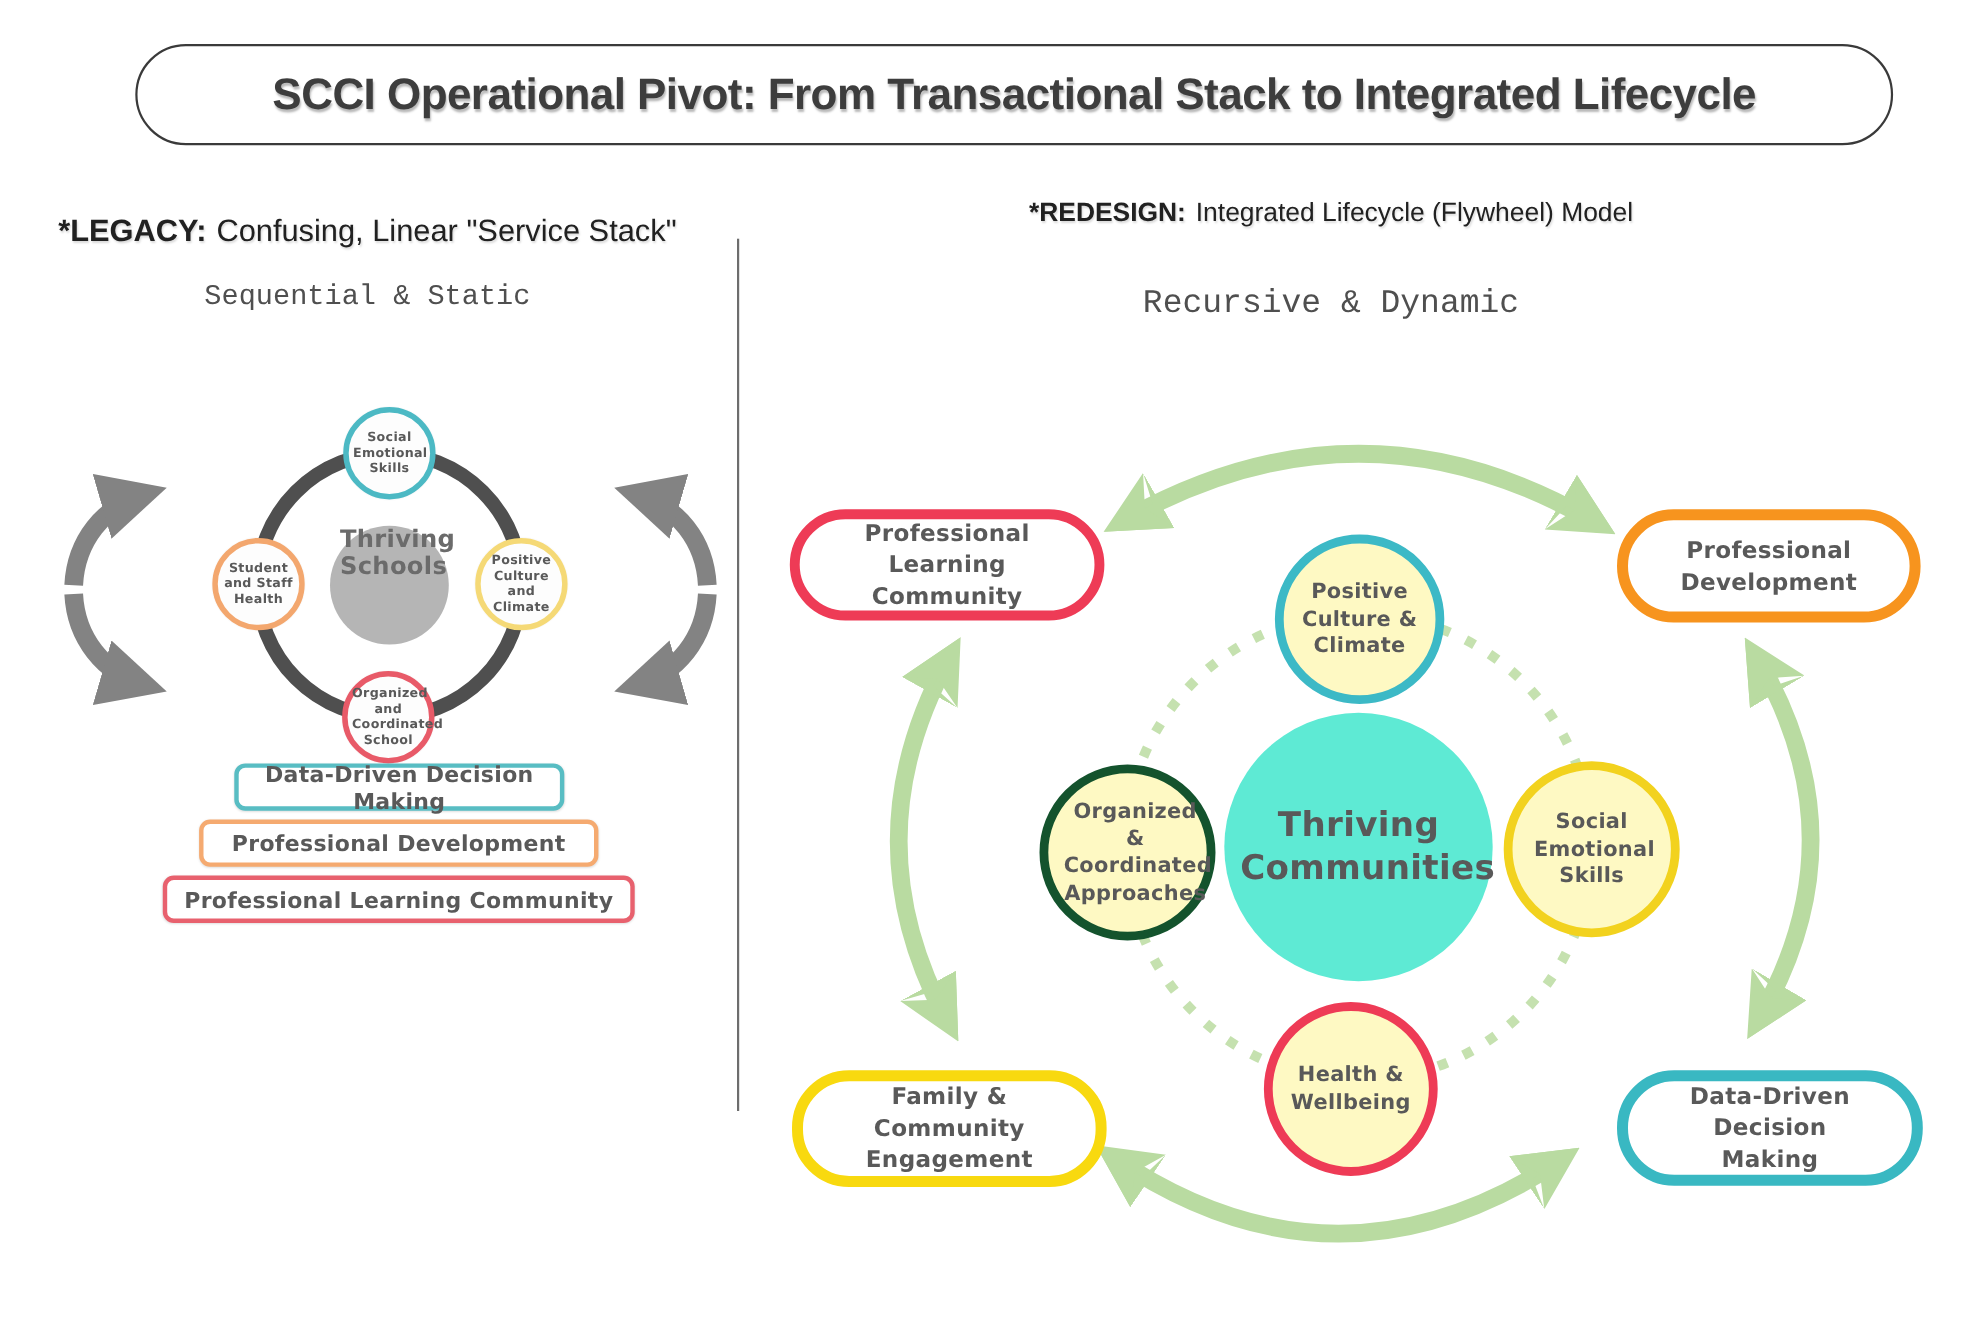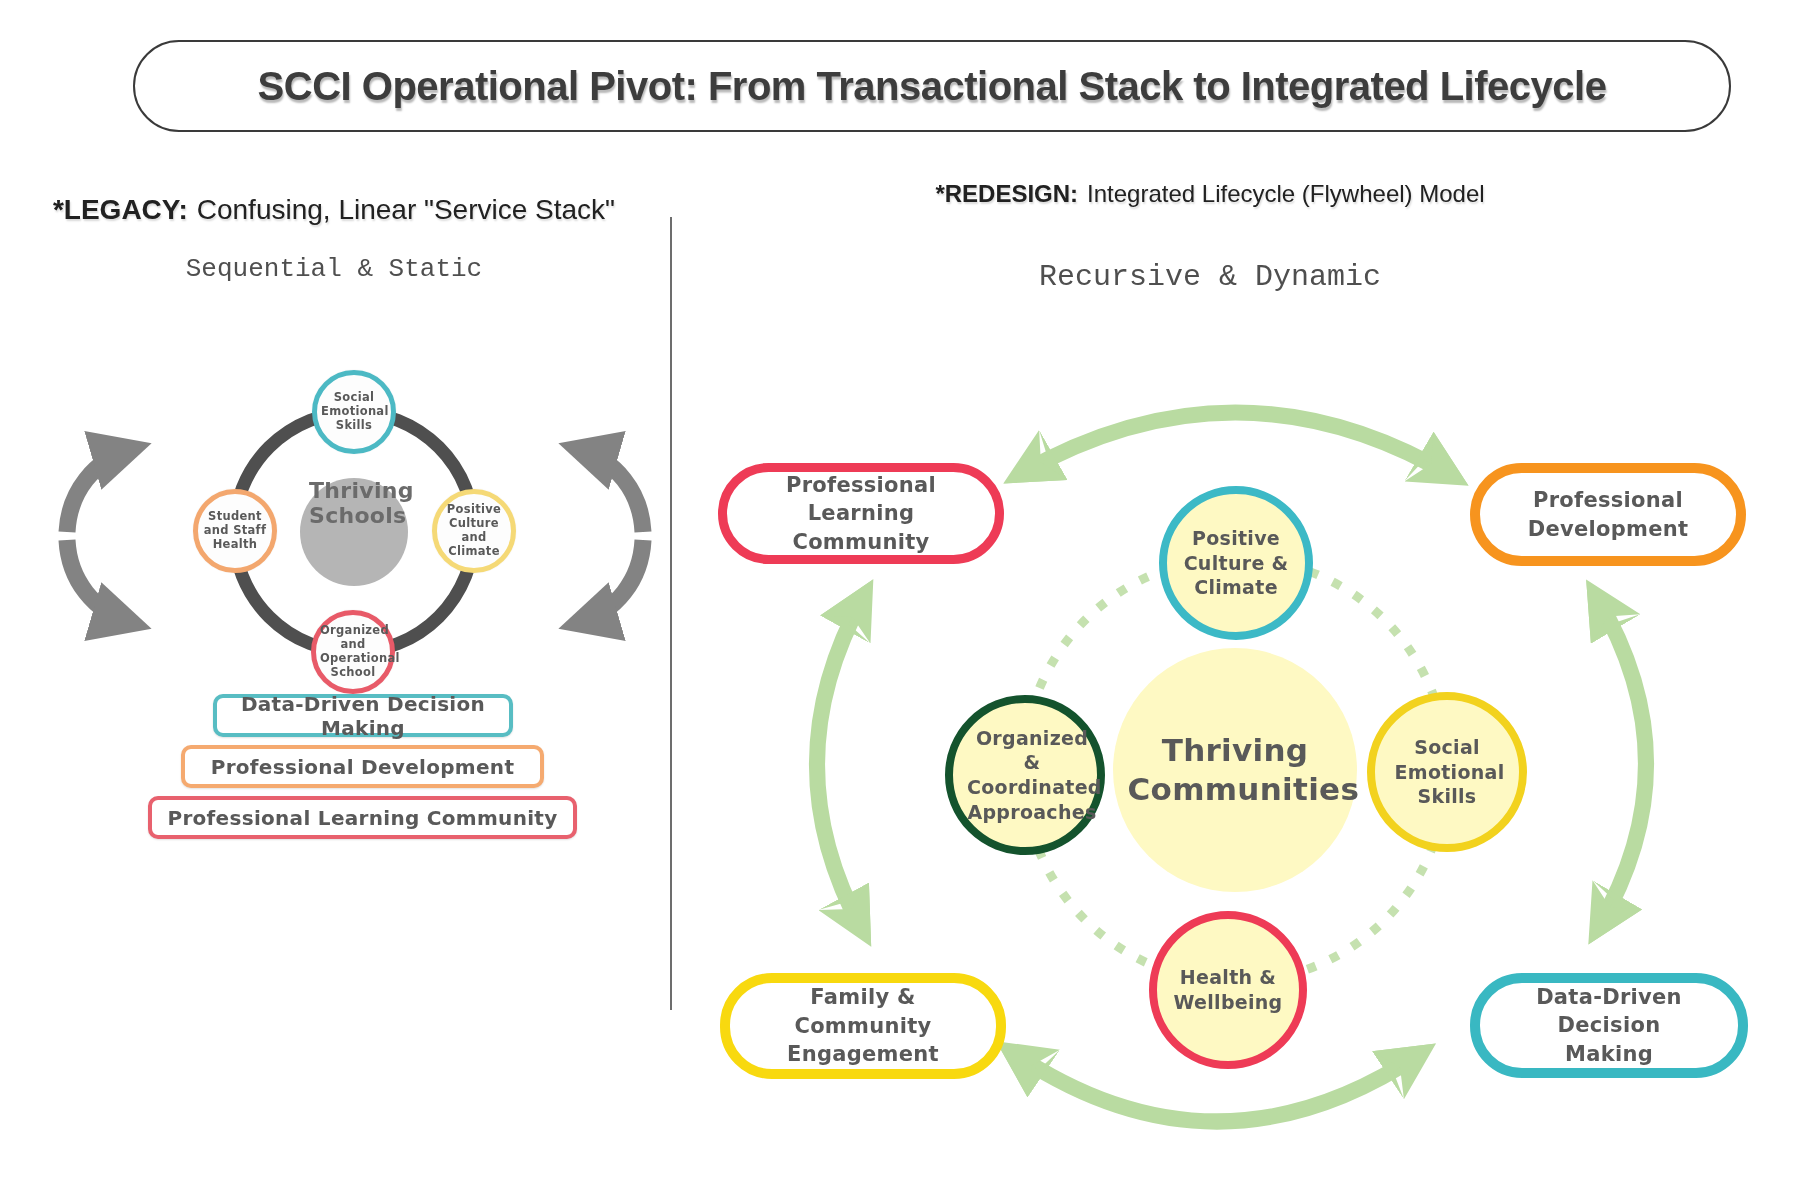--- a/index.html
+++ b/index.html
@@ -1,20 +1,20 @@
 <!DOCTYPE html>
 <html><head>
 <meta charset="utf-8">
 <style>
   html,body{margin:0;padding:0;background:#ffffff;}
   .canvas{position:relative;width:1800px;height:1200px;background:#ffffff;overflow:hidden;
           font-family:"DejaVu Sans",sans-serif;}
 
   
-  .title-box{position:absolute;left:133px;top:40px;width:1594px;height:88px;
+  .title-box{position:absolute;left:123px;top:40px;width:1594px;height:88px;
              border:2.5px solid #3a3a3a;border-radius:46px;display:flex;align-items:center;justify-content:center;text-align:center;}
   .title-text{font-family:"Liberation Sans",sans-serif;font-weight:bold;font-size:40px;color:#3d3d3d;
               letter-spacing:-0.5px;text-shadow:1px 3px 2px rgba(0,0,0,0.28);white-space:nowrap;}
 
   
   .heading{position:absolute;text-align:center;font-family:"Liberation Sans",sans-serif;color:#212121;
            text-shadow:1px 2px 2px rgba(0,0,0,0.15);}
   .legacy-heading{left:34px;top:194px;width:600px;font-size:28px;}
   .redesign-heading{left:810px;top:180px;width:800px;font-size:24px;}
   .heading .hd-label{font-weight:bold;}
@@ -43,21 +43,21 @@
 
   .lg-bar{position:absolute;box-sizing:border-box;height:43px;background:#fff;border-radius:10px;
           display:flex;align-items:center;justify-content:center;box-shadow:0 1px 2px rgba(0,0,0,0.12);}
   .lg-bar .clabel{font-size:20px;}
   .lg-bar1{left:213px;top:694px;width:300px;border:4px solid #58bdc3;}
   .lg-bar2{left:181px;top:745px;width:363px;border:4px solid #f5aa70;}
   .lg-bar3{left:148px;top:796px;width:429px;border:4px solid #e8616e;}
 
   
   .rd-hub{position:absolute;left:1113px;top:648px;width:244px;height:244px;border-radius:50%;
-          background:#fef9c3;display:flex;align-items:center;justify-content:center;}
+          background:#5eead4;display:flex;align-items:center;justify-content:center;}
   .rd-hub .clabel{font-size:31px;line-height:1.25;color:#595959;width:215px;}
 
   .rd-node{position:absolute;box-sizing:border-box;border-radius:50%;background:#fef9c3;
            display:flex;align-items:center;justify-content:center;}
   .rd-node .clabel{font-size:19px;line-height:1.3;}
   .rd-node-top{left:1159px;top:486px;width:154px;height:154px;border:8px solid #3cb9c6;}
   .rd-node-top .clabel{width:110px;}
   .rd-node-left{left:945px;top:695px;width:160px;height:160px;border:8px solid #14532d;justify-content:flex-end;}
   .rd-node-left .clabel{width:130px;}
   .rd-node-right{left:1367px;top:692px;width:160px;height:160px;border:8px solid #f2d21e;}
@@ -135,21 +135,21 @@
   <div class="lg-sat lg-sat-top">
     <div class="clabel">Social Emotional Skills</div>
   </div>
   <div class="lg-sat lg-sat-left">
     <div class="clabel">Student and Staff Health</div>
   </div>
   <div class="lg-sat lg-sat-right">
     <div class="clabel">Positive Culture and Climate</div>
   </div>
   <div class="lg-sat lg-sat-bottom">
-    <div class="clabel">Organized and Operational School</div>
+    <div class="clabel">Organized and Coordinated School</div>
   </div>
 
   <div class="lg-bar lg-bar1">
     <div class="clabel">Data-Driven Decision Making</div>
   </div>
   <div class="lg-bar lg-bar2">
     <div class="clabel">Professional Development</div>
   </div>
   <div class="lg-bar lg-bar3">
     <div class="clabel">Professional Learning Community</div>

